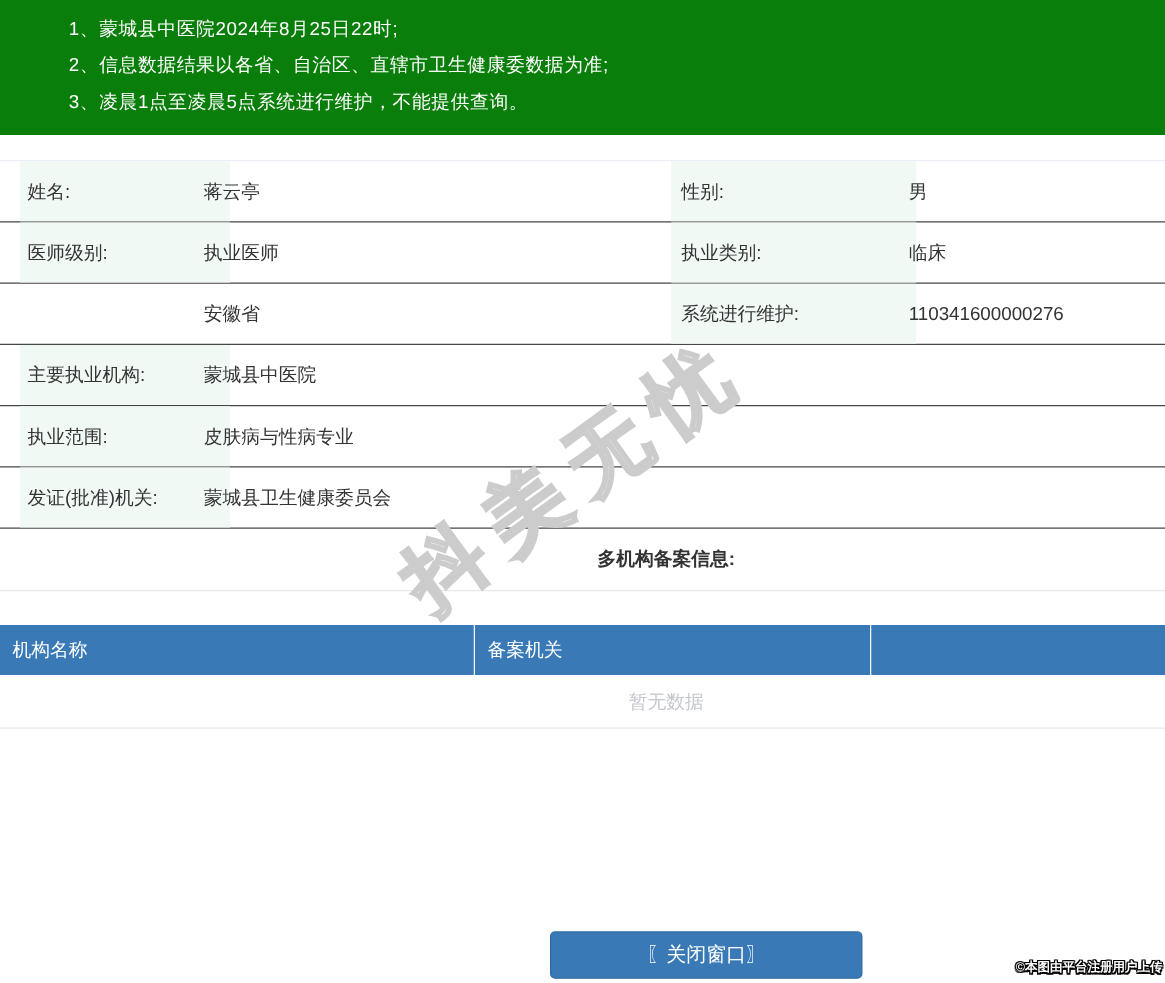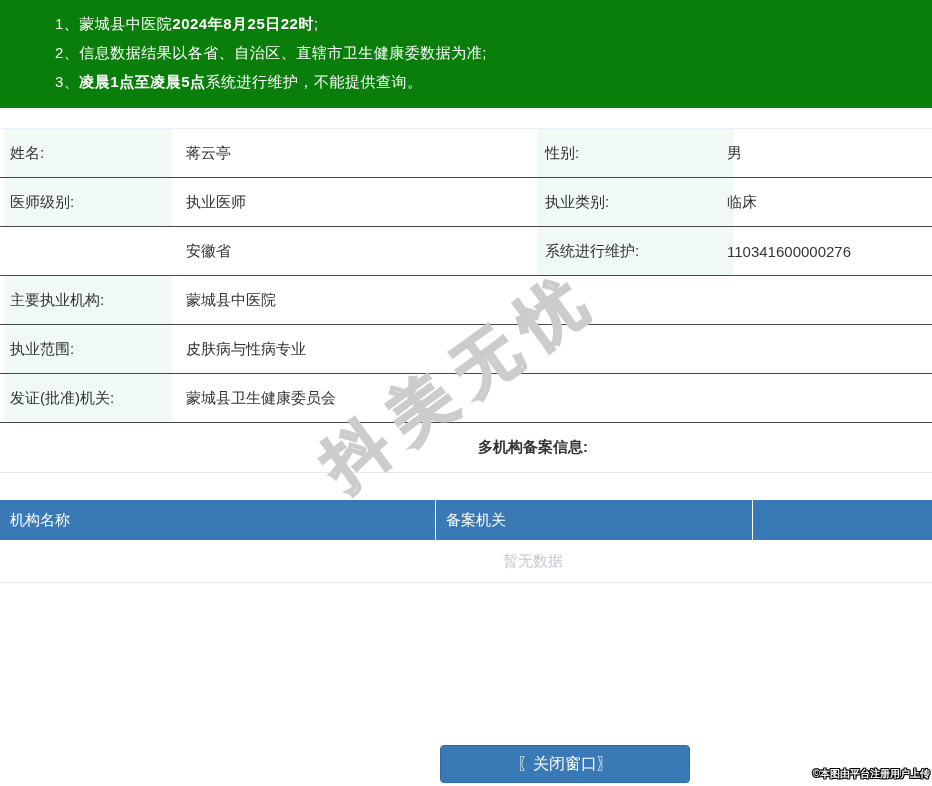--- a/index.html
+++ b/index.html
@@ -13,31 +13,31 @@
   
   .banner {
     position:absolute; top:0; left:0; width:932px; height:108px;
     background:#0a7e0a; color:#fff; padding-top:9px;
   }
   .notice-item {
     height:29px; line-height:29px; padding-left:55px;
     font-size:15px; letter-spacing:.5px;
   }
   .notice-item .num { display:inline-block; min-width:24px; }
-  .notice-item b { font-weight:bold; }
+  .notice-item b { font-weight:normal; }
 
   
   .info-table {
     position:absolute; top:128px; left:0; width:1066px;
     border-top:1px solid #ebeef5;
   }
   .info-row { position:relative; height:49px; border-bottom:1px solid #474747; }
   .cell { position:absolute; top:0; bottom:0; display:flex; align-items:center; font-size:15px; }
-  .cell.label1 { left:4px; width:168px; background:#f0f9f4; padding-left:6px; }
-  .cell.value1 { left:186px; right:0; }
+  .cell.label1 { left:16px; width:168px; background:#f0f9f4; padding-left:6px; }
+  .cell.value1 { left:163px; right:0; }
   .cell.label2 { left:537px; width:196px; background:#f0f9f4; padding-left:8px; }
   .cell.value2 { left:727px; }
   .info-row .value1.cut { right:530px; }
 
   
   .section-title {
     position:absolute; top:423px; left:0; width:1066px; height:50px;
     display:flex; align-items:center; justify-content:center;
     font-size:15px; font-weight:bold; color:#333;
     border-bottom:1px solid #e8e8e8;
@@ -45,21 +45,21 @@
 
   
   .org-header {
     position:absolute; top:500px; left:0; width:1066px; height:40px;
     background:#3879b6; color:#fff; display:flex;
   }
   .org-th {
     display:flex; align-items:center; padding-left:10px;
     font-size:15px; border-right:1px solid #fff;
   }
-  .org-th:nth-child(1) { width:436px; }
+  .org-th:nth-child(1) { width:380px; }
   .org-th:nth-child(2) { width:317px; }
   .org-th:nth-child(3) { width:369px; border-right:none; }
   .org-empty {
     position:absolute; top:540px; left:0; width:1066px; height:43px;
     display:flex; align-items:center; justify-content:center;
     font-size:15px; color:#c4c8ce;
     border-bottom:1px solid #e8e8e8; background:#fff;
   }
 
   

